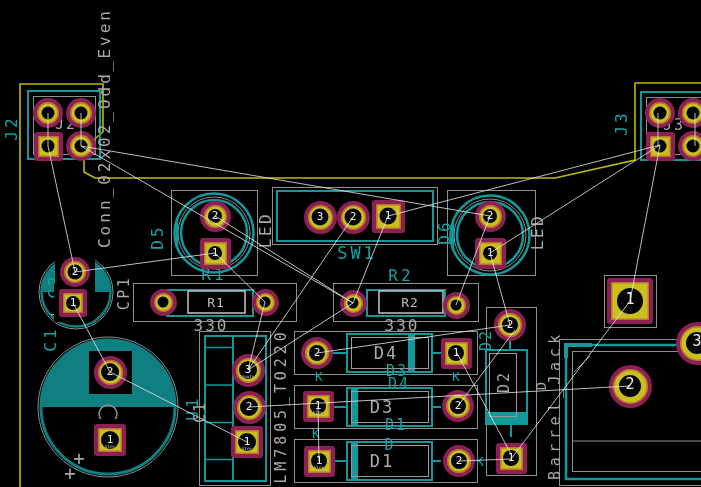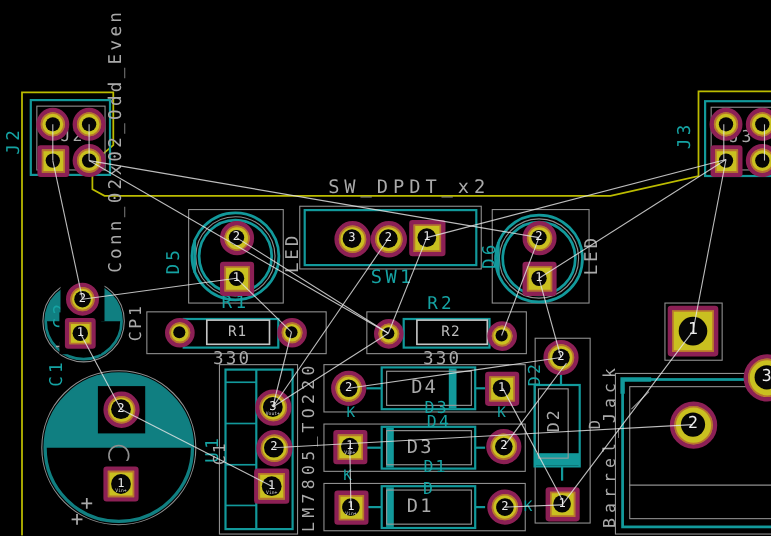--- a/index.html
+++ b/index.html
@@ -119,21 +119,20 @@
     <line x1="572" y1="441" x2="705" y2="441" stroke="#8f8f8f" stroke-width="1"></line>
     <rect x="604.5" y="275.5" width="52" height="52" fill="none" stroke="#8f8f8f" stroke-width="1"></rect>
   </svg>
 
   <div id="labels-layer">
       <div class="label fab" style="left: 105px; top: 128px; font-size: 16px; letter-spacing: 3px; transform: translate(-50%, -50%) rotate(-90deg);">Conn_02x02_Odd_Even</div>
       <div class="label silk" style="left: 12px; top: 128px; font-size: 16px; letter-spacing: 3px; transform: translate(-50%, -50%) rotate(-90deg);">J2</div>
       <div class="label fab" style="left: 66px; top: 124px; font-size: 15px; letter-spacing: 2px; transform: translate(-50%, -50%);">J2</div>
       <div class="label silk" style="left: 622px; top: 123px; font-size: 16px; letter-spacing: 3px; transform: translate(-50%, -50%) rotate(-90deg);">J3</div>
       <div class="label fab" style="left: 674px; top: 125px; font-size: 15px; letter-spacing: 2px; transform: translate(-50%, -50%);">J3</div>
-      <div class="label fab" style="left: 372px; top: 171px; font-size: 17px; letter-spacing: 4.5px; transform: translate(-50%, -50%);">SW_DPDT_x2</div>
       <div class="label silk" style="left: 357px; top: 253px; font-size: 17px; letter-spacing: 3px; transform: translate(-50%, -50%);">SW1</div>
       <div class="label silk" style="left: 158px; top: 237px; font-size: 16px; letter-spacing: 3px; transform: translate(-50%, -50%) rotate(-90deg);">D5</div>
       <div class="label fab" style="left: 266px; top: 230px; font-size: 16px; letter-spacing: 2.5px; transform: translate(-50%, -50%) rotate(-90deg);">LED</div>
       <div class="label silk" style="left: 445px; top: 232px; font-size: 16px; letter-spacing: 3px; transform: translate(-50%, -50%) rotate(-90deg);">D6</div>
       <div class="label fab" style="left: 538px; top: 232px; font-size: 16px; letter-spacing: 2.5px; transform: translate(-50%, -50%) rotate(-90deg);">LED</div>
       <div class="label silk" style="left: 214px; top: 275px; font-size: 16px; letter-spacing: 3px; transform: translate(-50%, -50%);">R1</div>
       <div class="label fabbright" style="left: 216px; top: 302px; font-size: 13px; letter-spacing: 1px; transform: translate(-50%, -50%);">R1</div>
       <div class="label fab" style="left: 211px; top: 326px; font-size: 16px; letter-spacing: 2px; transform: translate(-50%, -50%);">330</div>
       <div class="label silk" style="left: 401px; top: 276px; font-size: 16px; letter-spacing: 3px; transform: translate(-50%, -50%);">R2</div>
       <div class="label fabbright" style="left: 410px; top: 302px; font-size: 13px; letter-spacing: 1px; transform: translate(-50%, -50%);">R2</div>

